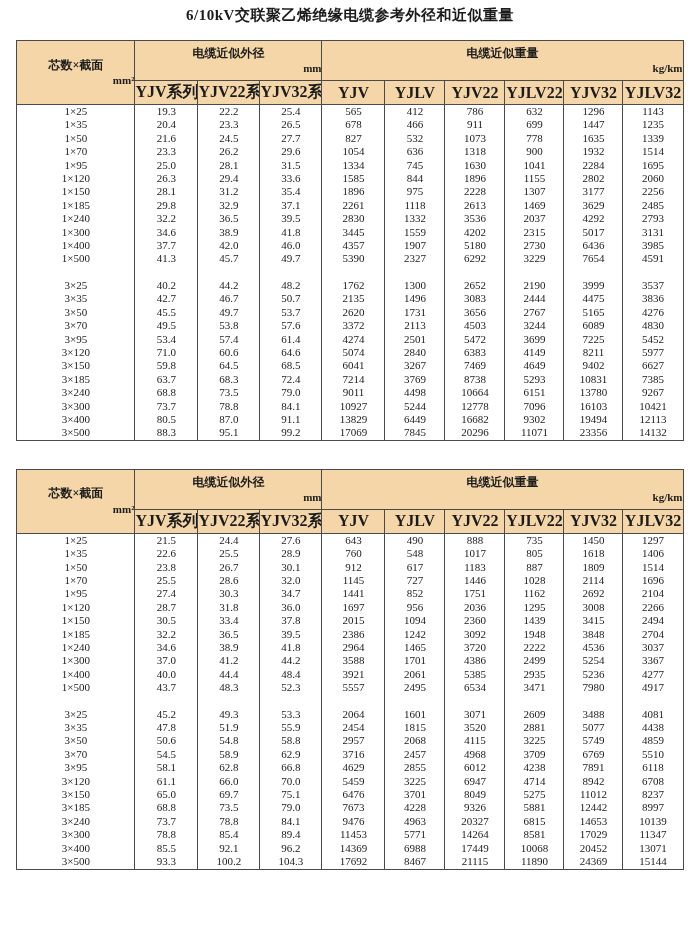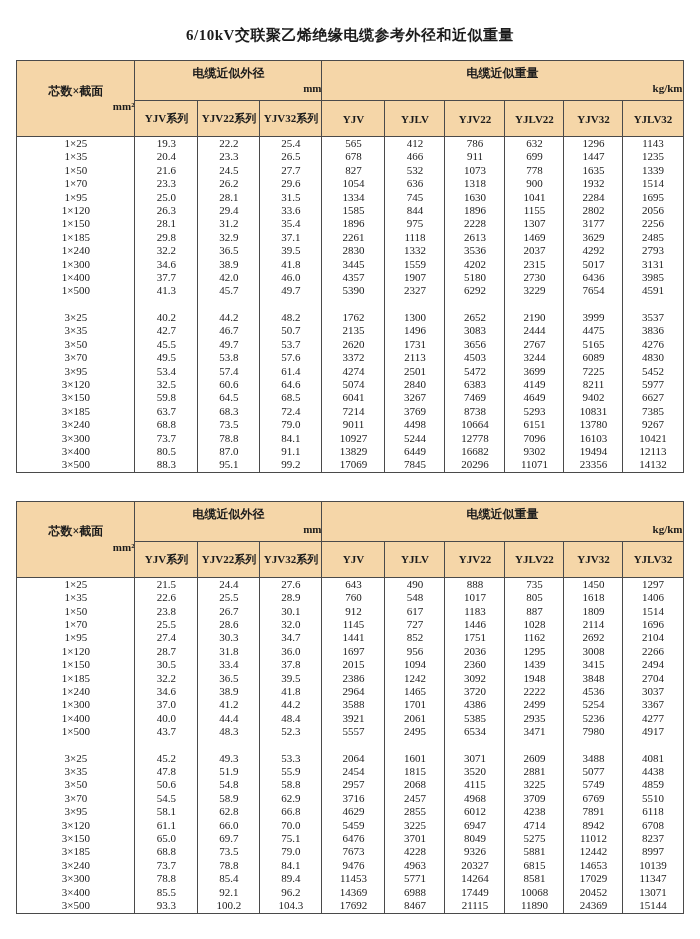--- a/index.html
+++ b/index.html
@@ -5,40 +5,40 @@
   :root{
     --header-bg:#f5d6a8;
     --border:#4a4a4a;
     --text:#1b1b1b;
   }
   *{box-sizing:border-box;}
   body{margin:0;background:#ffffff;}
   .page{
     width:700px;height:939px;background:#ffffff;color:var(--text);
     font-family:"Liberation Serif","DejaVu Serif",serif;
-    padding-top:26px;overflow:hidden;
+    padding-top:6px;overflow:hidden;
   }
   .table-block{margin-bottom:28px;}
   .table-title{
     text-align:center;font-weight:bold;font-size:15px;
     margin:0 0 15px 0;letter-spacing:0.5px;
   }
   table.spec-table{
     border-collapse:collapse;table-layout:fixed;
     width:666px;margin:0 auto;
     border:1.5px solid var(--border);
   }
   thead th{
     background:var(--header-bg);
     border:1px solid var(--border);
     font-weight:bold;text-align:center;padding:0;
   }
   th.spec-head{font-size:12px;line-height:1.3;}
   th.group-head{height:40px;font-size:12px;line-height:1.35;font-family:Liberation Serif, serif;}
-  tr.series-row th{height:36px;font-size:11px;overflow:hidden;white-space:nowrap;}
+  tr.series-row th{height:24px;font-size:16px;overflow:hidden;white-space:nowrap;}
   .unit{font-size:11px;text-align:right;}
   tbody td{
     border-left:1px solid var(--border);
     border-right:1px solid var(--border);
     border-top:none;border-bottom:none;
     text-align:center;padding:0;
     font-size:11px;height:13.4px;line-height:13.4px;
     white-space:nowrap;overflow:hidden;
   }
   tbody tr.gap-row td{height:13px;}
@@ -154,21 +154,21 @@
           <tr>
             <td>1×120</td>
             <td>26.3</td>
             <td>29.4</td>
             <td>33.6</td>
             <td>1585</td>
             <td>844</td>
             <td>1896</td>
             <td>1155</td>
             <td>2802</td>
-            <td>2056</td>
+            <td>2060</td>
           </tr>
           <tr>
             <td>1×150</td>
             <td>28.1</td>
             <td>31.2</td>
             <td>35.4</td>
             <td>1896</td>
             <td>975</td>
             <td>2228</td>
             <td>1307</td>
@@ -302,21 +302,21 @@
             <td>61.4</td>
             <td>4274</td>
             <td>2501</td>
             <td>5472</td>
             <td>3699</td>
             <td>7225</td>
             <td>5452</td>
           </tr>
           <tr>
             <td>3×120</td>
-            <td>32.5</td>
+            <td>71.0</td>
             <td>60.6</td>
             <td>64.6</td>
             <td>5074</td>
             <td>2840</td>
             <td>6383</td>
             <td>4149</td>
             <td>8211</td>
             <td>5977</td>
           </tr>
           <tr>

